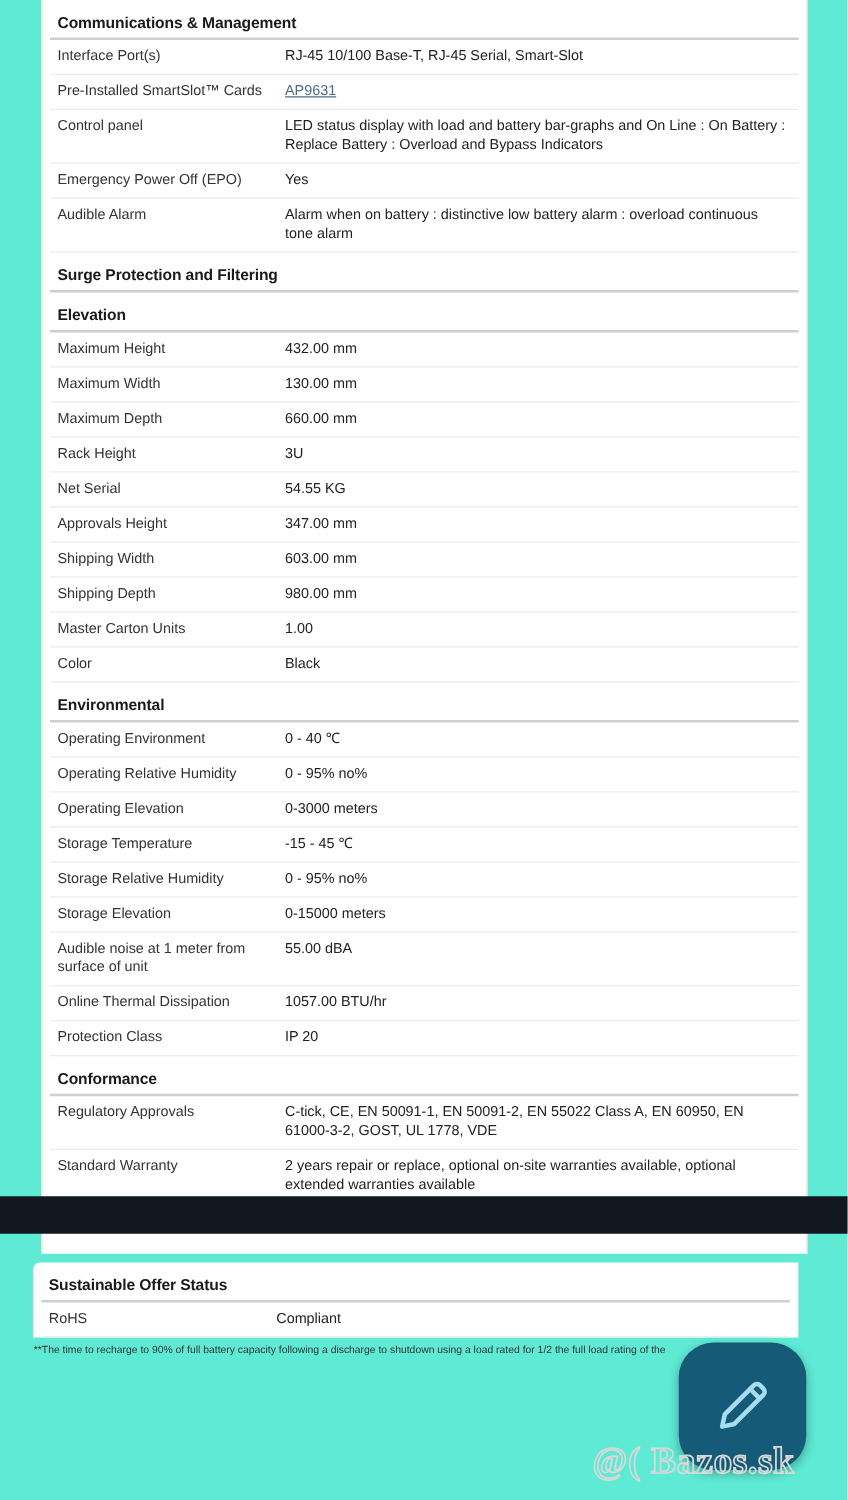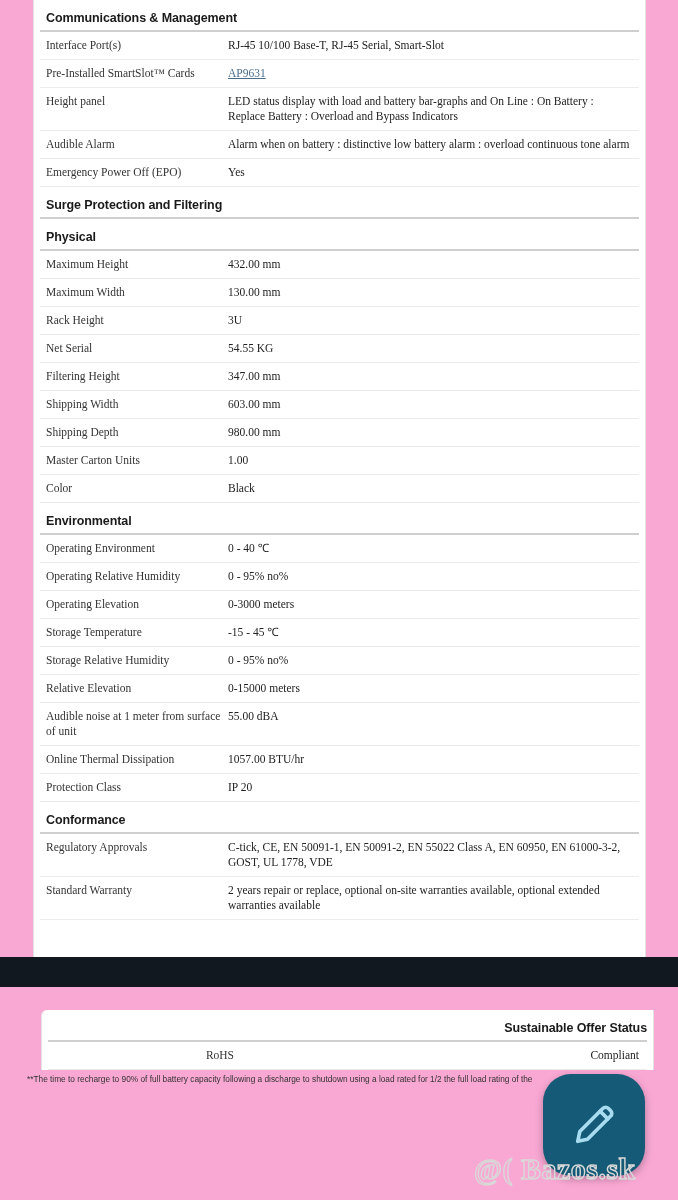--- a/index.html
+++ b/index.html
@@ -13,64 +13,62 @@
     font-family: "Liberation Sans", sans-serif;
     position: relative;
     overflow: hidden;
     -webkit-font-smoothing: antialiased;
   }
 
   
   .page {
     position: absolute;
     inset: 0;
-    background: #f9a8d4;
+    background: #5eead4;
   }
 
   
   .spec-card {
     position: absolute;
     left: 33px;
     top: 0px;
     width: 613px;
     border-left: 1px solid #e2e2e2;
     border-right: 1px solid #e2e2e2;
     box-sizing: border-box;
     background: #ffffff;
     padding: 0 6px 0 6px;
   }
 
   .spec-card-2 {
     position: absolute;
-    left: 41px;
+    left: 26px;
     top: 1010px;
     width: 613px;
     border-left: 1px solid #e2e2e2;
     border-right: 1px solid #e2e2e2;
     border-top-left-radius: 6px;
     box-sizing: border-box;
     background: #ffffff;
     padding: 0 6px;
-    text-align: right;
   }
 
   .section-title {
     font-size: 12.5px;
     font-weight: bold;
     color: #1a1a1a;
     padding: 11px 0 5px 6px;
     border-bottom: 2px solid #cfcfcf;
     letter-spacing: -0.1px;
   }
 
   table.spec {
     width: 100%;
     border-collapse: collapse;
     table-layout: fixed;
-    font-family: Liberation Serif, serif;
   }
   table.spec td {
     border-bottom: 1px solid #ececec;
     vertical-align: top;
     padding: 6px 0 6px 0;
     font-size: 11.5px;
     line-height: 15px;
     color: #2b2b2b;
   }
   table.spec td.k {
@@ -165,55 +163,59 @@
         <tbody>
           <tr>
             <td class="k">Interface Port(s)</td>
             <td class="v">RJ-45 10/100 Base-T, RJ-45 Serial, Smart-Slot</td>
           </tr>
           <tr>
             <td class="k">Pre-Installed SmartSlot™ Cards</td>
             <td class="v"><a class="spec-link" href="#">AP9631</a></td>
           </tr>
           <tr>
-            <td class="k">Height panel</td>
+            <td class="k">Control panel</td>
             <td class="v">LED status display with load and battery bar-graphs and On Line : On Battery : Replace Battery : Overload and Bypass Indicators</td>
+          </tr>
+          <tr>
+            <td class="k">Emergency Power Off (EPO)</td>
+            <td class="v">Yes</td>
           </tr>
           <tr>
             <td class="k">Audible Alarm</td>
             <td class="v">Alarm when on battery : distinctive low battery alarm : overload continuous tone alarm</td>
           </tr>
-          <tr>
-            <td class="k">Emergency Power Off (EPO)</td>
-            <td class="v">Yes</td>
-          </tr>
         </tbody>
       </table>
       <div class="section-title">Surge Protection and Filtering</div>
-      <div class="section-title">Physical</div>
+      <div class="section-title">Elevation</div>
       <table class="spec">
         <tbody>
           <tr>
             <td class="k">Maximum Height</td>
             <td class="v">432.00 mm</td>
           </tr>
           <tr>
             <td class="k">Maximum Width</td>
             <td class="v">130.00 mm</td>
           </tr>
           <tr>
+            <td class="k">Maximum Depth</td>
+            <td class="v">660.00 mm</td>
+          </tr>
+          <tr>
             <td class="k">Rack Height</td>
             <td class="v">3U</td>
           </tr>
           <tr>
             <td class="k">Net Serial</td>
             <td class="v">54.55 KG</td>
           </tr>
           <tr>
-            <td class="k">Filtering Height</td>
+            <td class="k">Approvals Height</td>
             <td class="v">347.00 mm</td>
           </tr>
           <tr>
             <td class="k">Shipping Width</td>
             <td class="v">603.00 mm</td>
           </tr>
           <tr>
             <td class="k">Shipping Depth</td>
             <td class="v">980.00 mm</td>
           </tr>
@@ -244,21 +246,21 @@
           </tr>
           <tr>
             <td class="k">Storage Temperature</td>
             <td class="v">-15 - 45 ℃</td>
           </tr>
           <tr>
             <td class="k">Storage Relative Humidity</td>
             <td class="v">0 - 95% no%</td>
           </tr>
           <tr>
-            <td class="k">Relative Elevation</td>
+            <td class="k">Storage Elevation</td>
             <td class="v">0-15000 meters</td>
           </tr>
           <tr>
             <td class="k">Audible noise at 1 meter from surface of unit</td>
             <td class="v">55.00 dBA</td>
           </tr>
           <tr>
             <td class="k">Online Thermal Dissipation</td>
             <td class="v">1057.00 BTU/hr</td>
           </tr>

